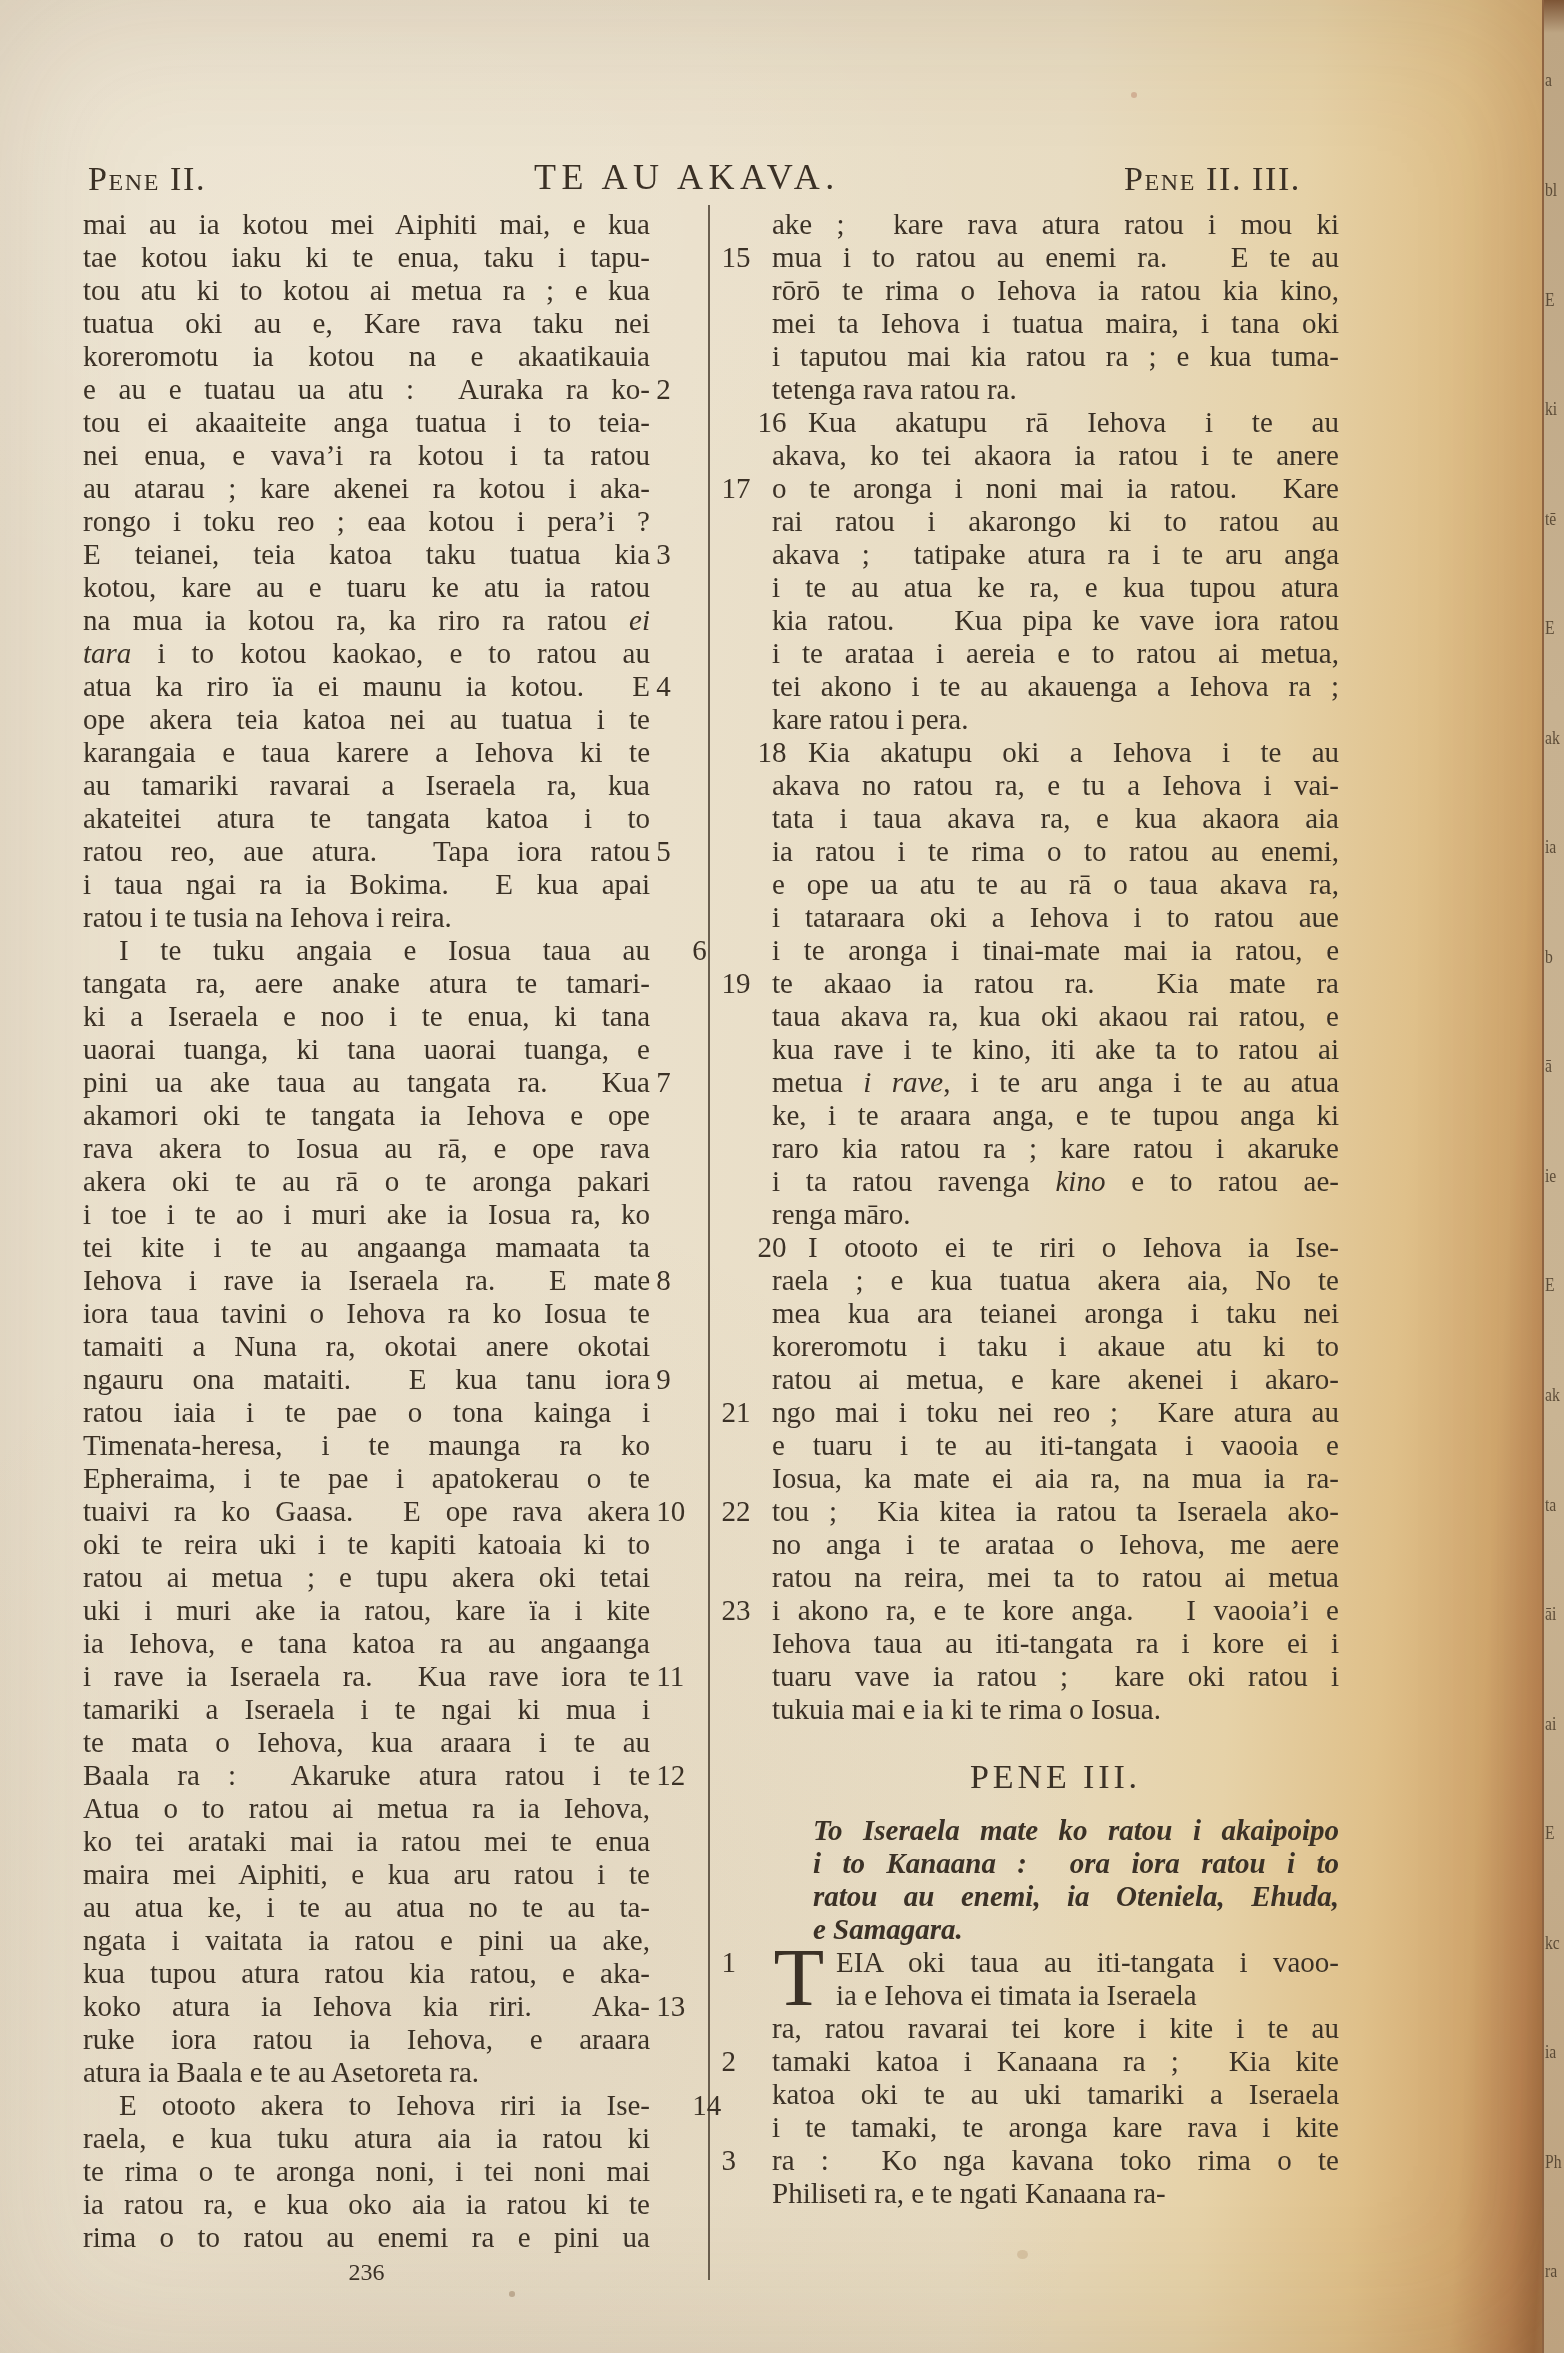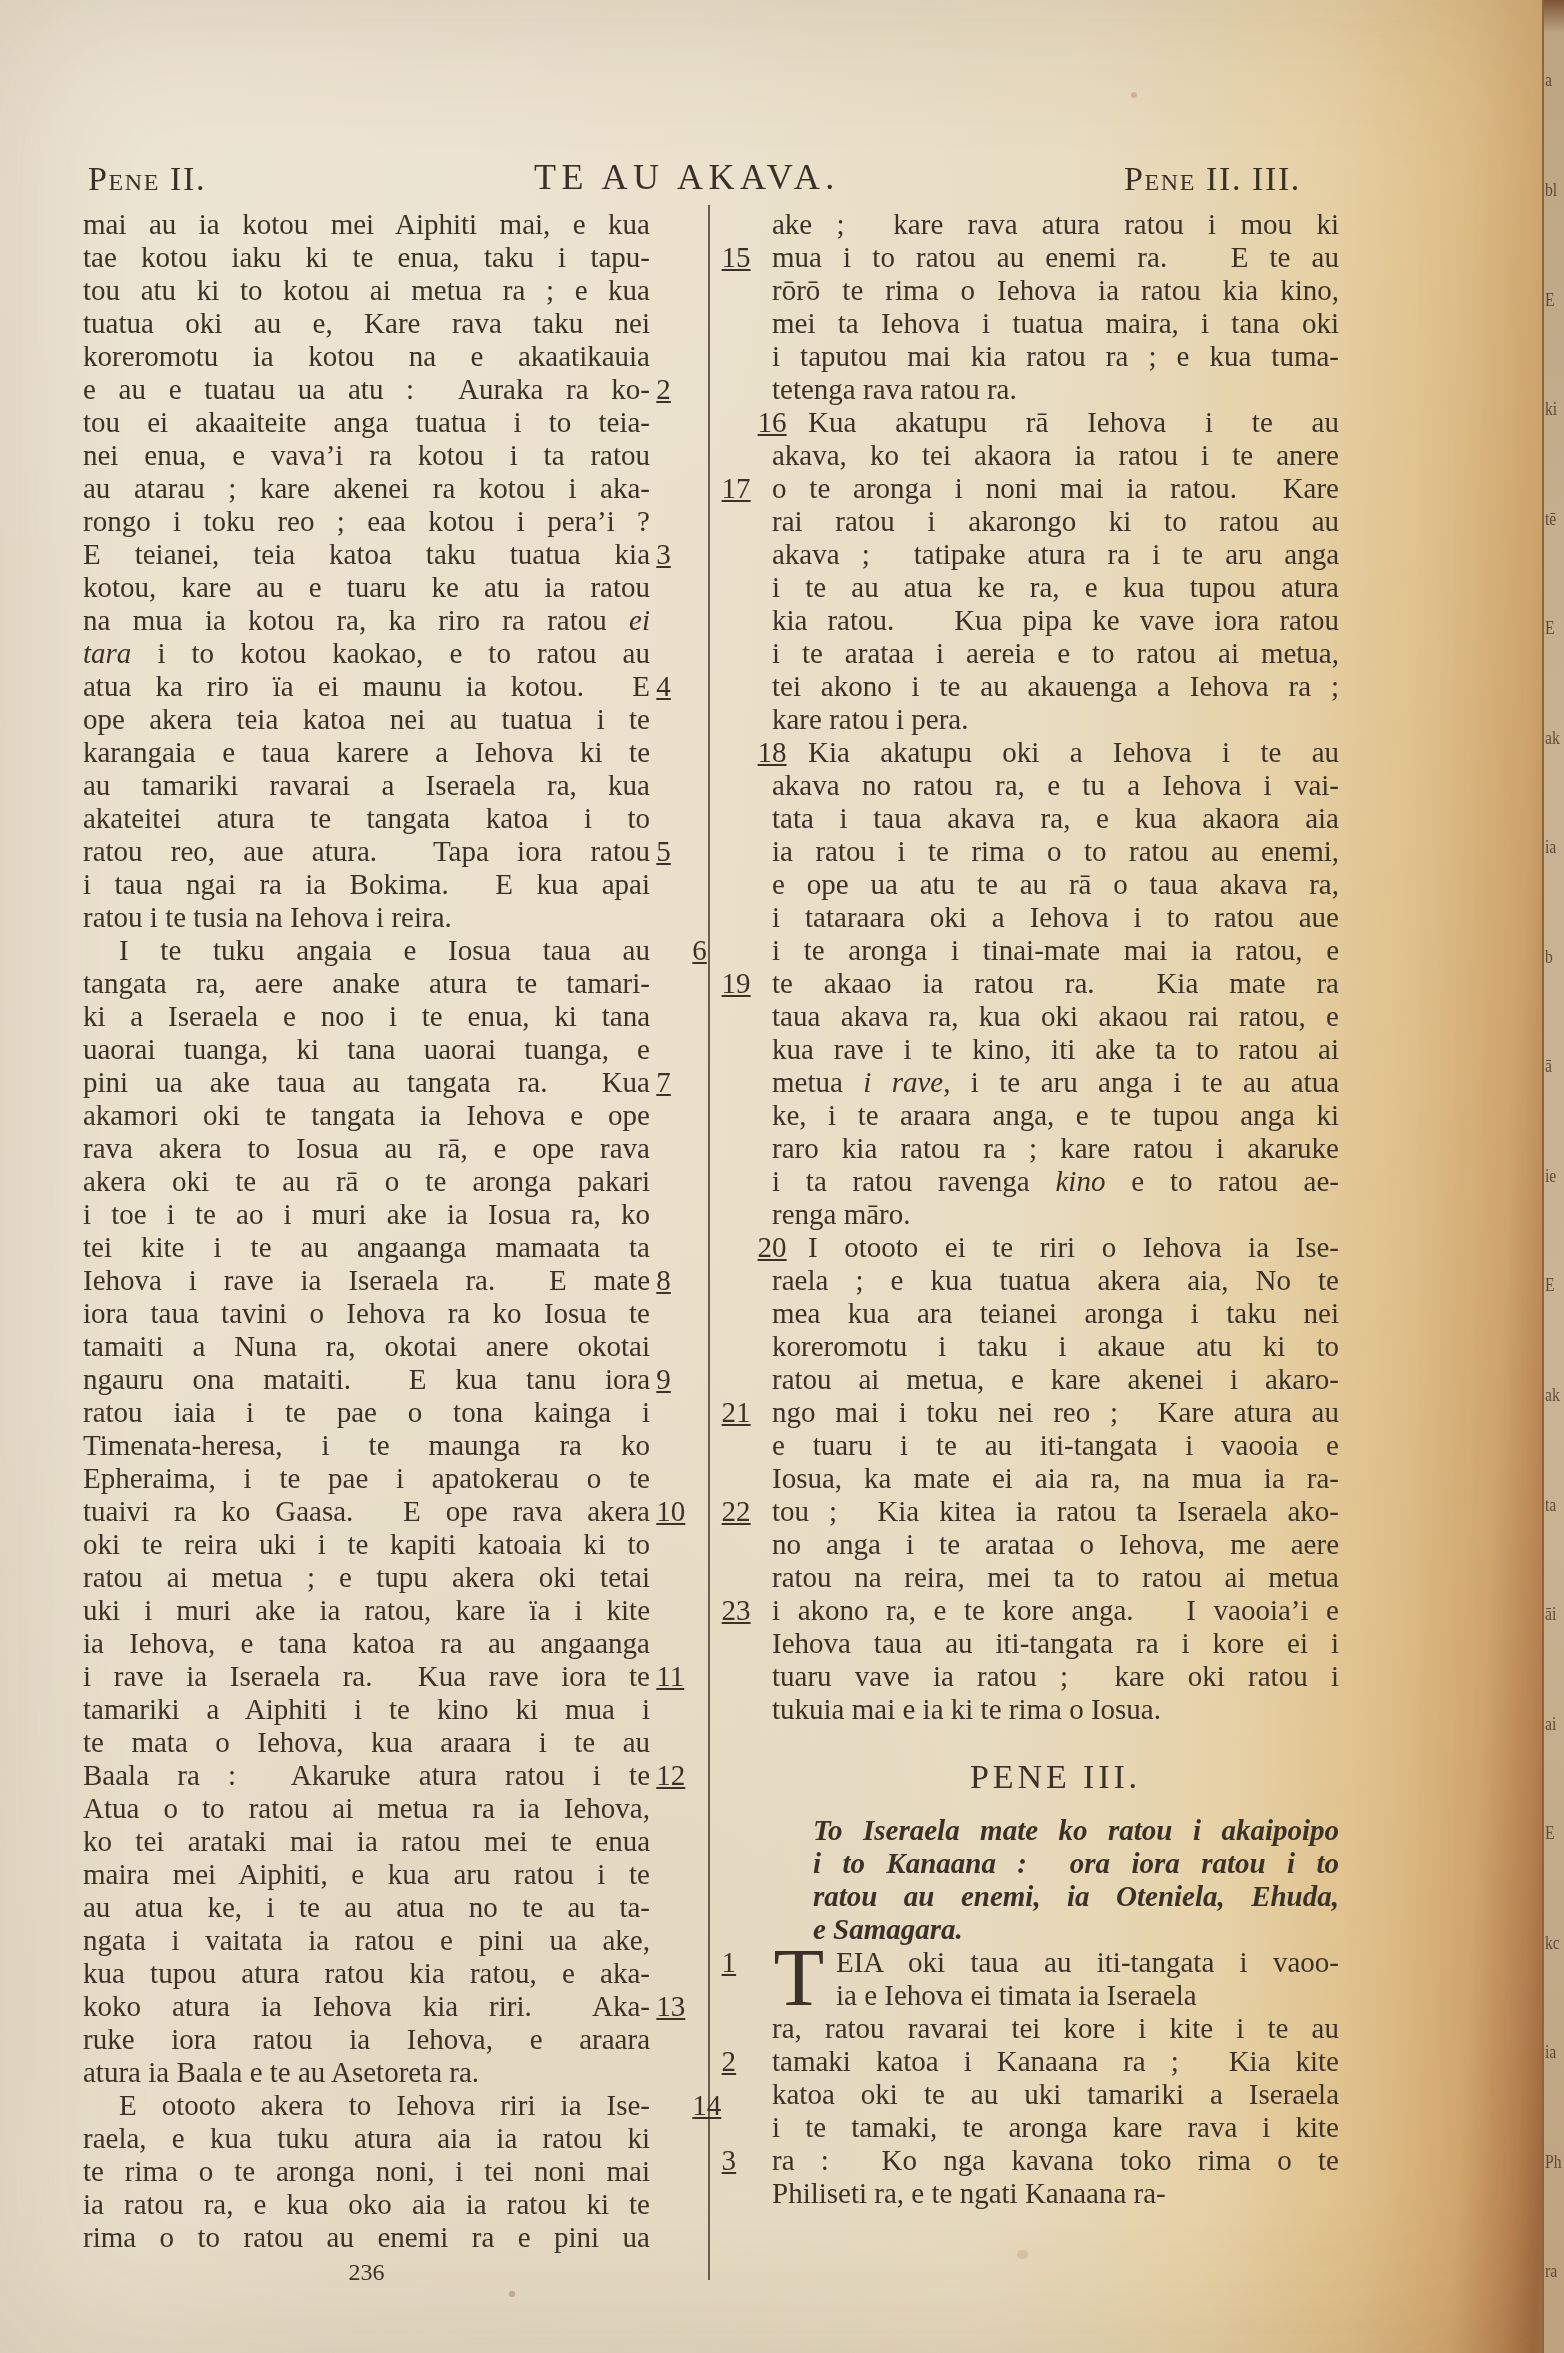--- a/index.html
+++ b/index.html
@@ -19,21 +19,21 @@
   .hdr-left{left:88px;top:161px;}
   .hdr-right{left:1124px;top:161px;}
   .hdr-center{position:absolute;left:534px;top:158px;font-size:36px;line-height:39px;letter-spacing:5.5px;}
   .divider{position:absolute;left:708px;top:205px;width:2.3px;height:2075px;background:#4a3e31;opacity:.8;}
   .col{position:absolute;top:208px;width:567px;font-size:29px;line-height:33px;}
   .col-left{left:83px;}
   .col-right{left:772px;}
   .line{position:relative;height:33px;text-align:justify;text-align-last:justify;white-space:nowrap;}
   .pe{text-align-last:left;}
   .ind{text-indent:36px;}
-  .vnum{position:absolute;top:0;font-style:normal;text-decoration:underline;}
+  .vnum{position:absolute;top:0;font-style:normal;}
   .vnum-r{left:100%;margin-left:6.3px;width:50px;text-align:right;}
   .vnum-l{right:100%;margin-right:9.4px;width:41px;text-align:right;}
   .chap{height:47px;line-height:47px;margin:27px 0 14px 0;text-align:center;text-align-last:center;
     font-size:34px;letter-spacing:3.9px;white-space:nowrap;}
   .summ{font-style:italic;padding-left:41px;font-weight:bold;}
   .dcline,.dci{padding-left:64px;}
   .dropcap{position:absolute;left:1.6px;top:-3.1px;font-size:83px;line-height:69px;}
   .pagenum{height:33px;line-height:33px;margin-top:1.6px;text-align:center;text-align-last:center;font-size:24px;}
   .speck{position:absolute;border-radius:50%;}
 </style>
@@ -87,21 +87,21 @@
       <div class="line">ngauru ona mataiti.&nbsp; E kua tanu iora<span class="vnum vnum-r">9</span></div>
       <div class="line">ratou iaia i te pae o tona kainga i</div>
       <div class="line">Timenata-heresa, i te maunga ra ko</div>
       <div class="line">Epheraima, i te pae i apatokerau o te</div>
       <div class="line">tuaivi ra ko Gaasa.&nbsp; E ope rava akera<span class="vnum vnum-r">10</span></div>
       <div class="line">oki te reira uki i te kapiti katoaia ki to</div>
       <div class="line">ratou ai metua ; e tupu akera oki tetai</div>
       <div class="line">uki i muri ake ia ratou, kare ïa i kite</div>
       <div class="line">ia Iehova, e tana katoa ra au angaanga</div>
       <div class="line">i rave ia Iseraela ra.&nbsp; Kua rave iora te<span class="vnum vnum-r">11</span></div>
-      <div class="line">tamariki a Aiphiti i te kino ki mua i</div>
+      <div class="line">tamariki a Iseraela i te ngai ki mua i</div>
       <div class="line">te mata o Iehova, kua araara i te au</div>
       <div class="line">Baala ra :&nbsp; Akaruke atura ratou i te<span class="vnum vnum-r">12</span></div>
       <div class="line">Atua o to ratou ai metua ra ia Iehova,</div>
       <div class="line">ko tei arataki mai ia ratou mei te enua</div>
       <div class="line">maira mei Aiphiti, e kua aru ratou i te</div>
       <div class="line">au atua ke, i te au atua no te au ta-</div>
       <div class="line">ngata i vaitata ia ratou e pini ua ake,</div>
       <div class="line">kua tupou atura ratou kia ratou, e aka-</div>
       <div class="line">koko atura ia Iehova kia riri.&nbsp; Aka-<span class="vnum vnum-r">13</span></div>
       <div class="line">ruke iora ratou ia Iehova, e araara</div>

